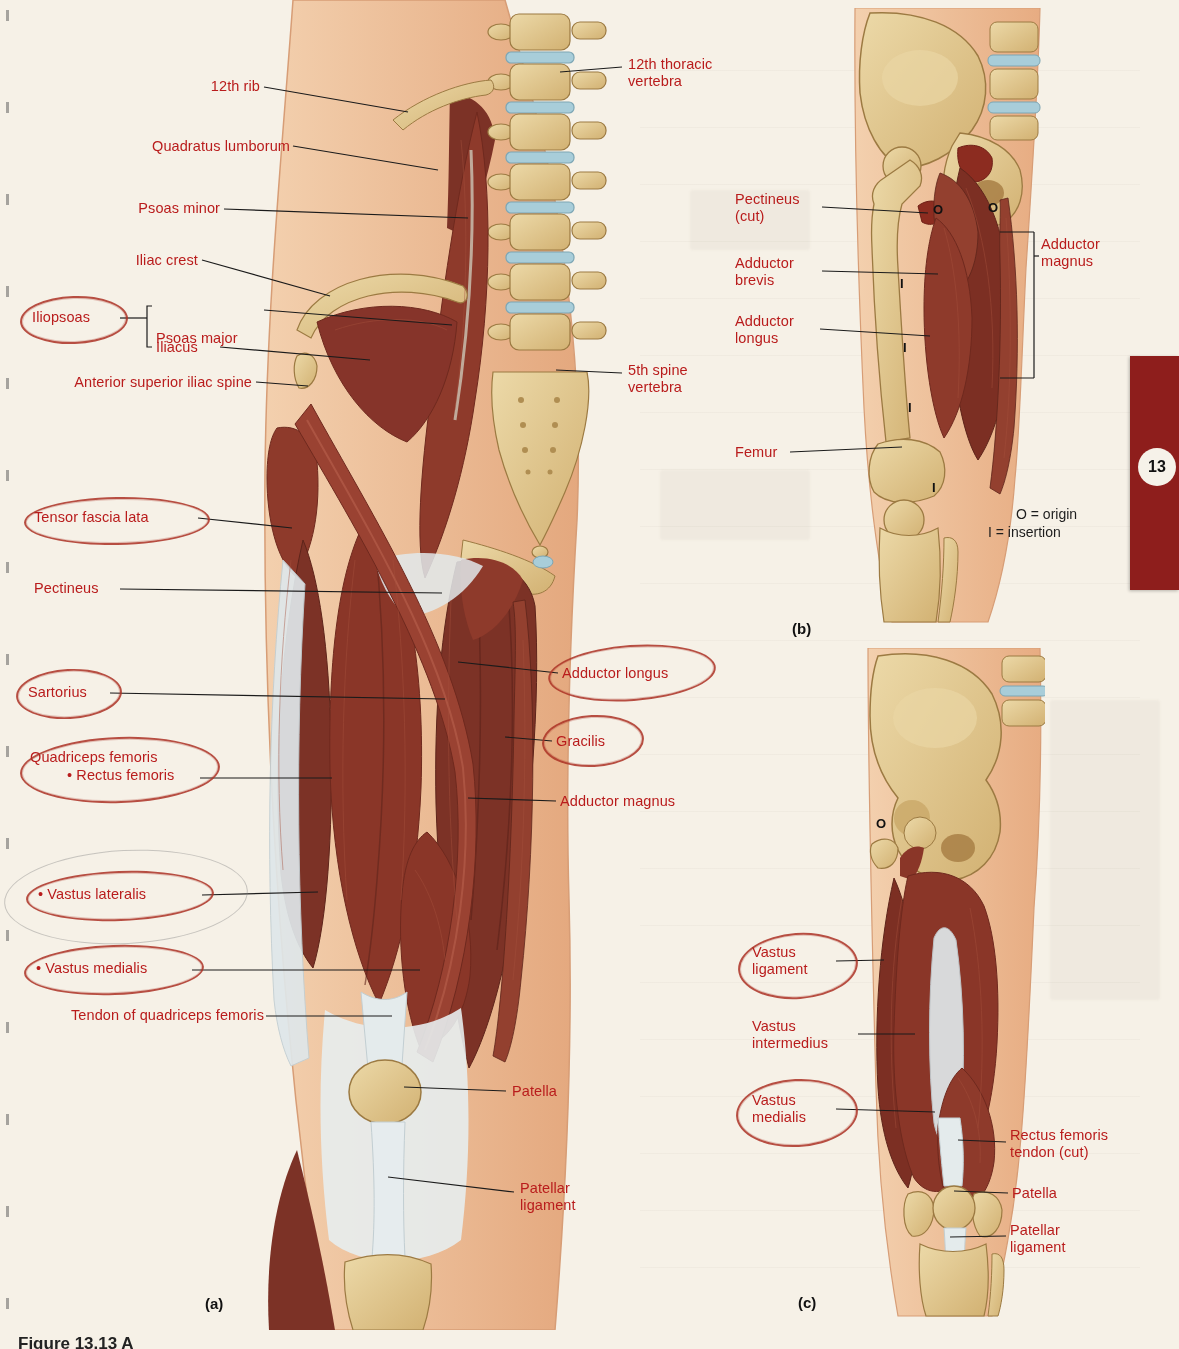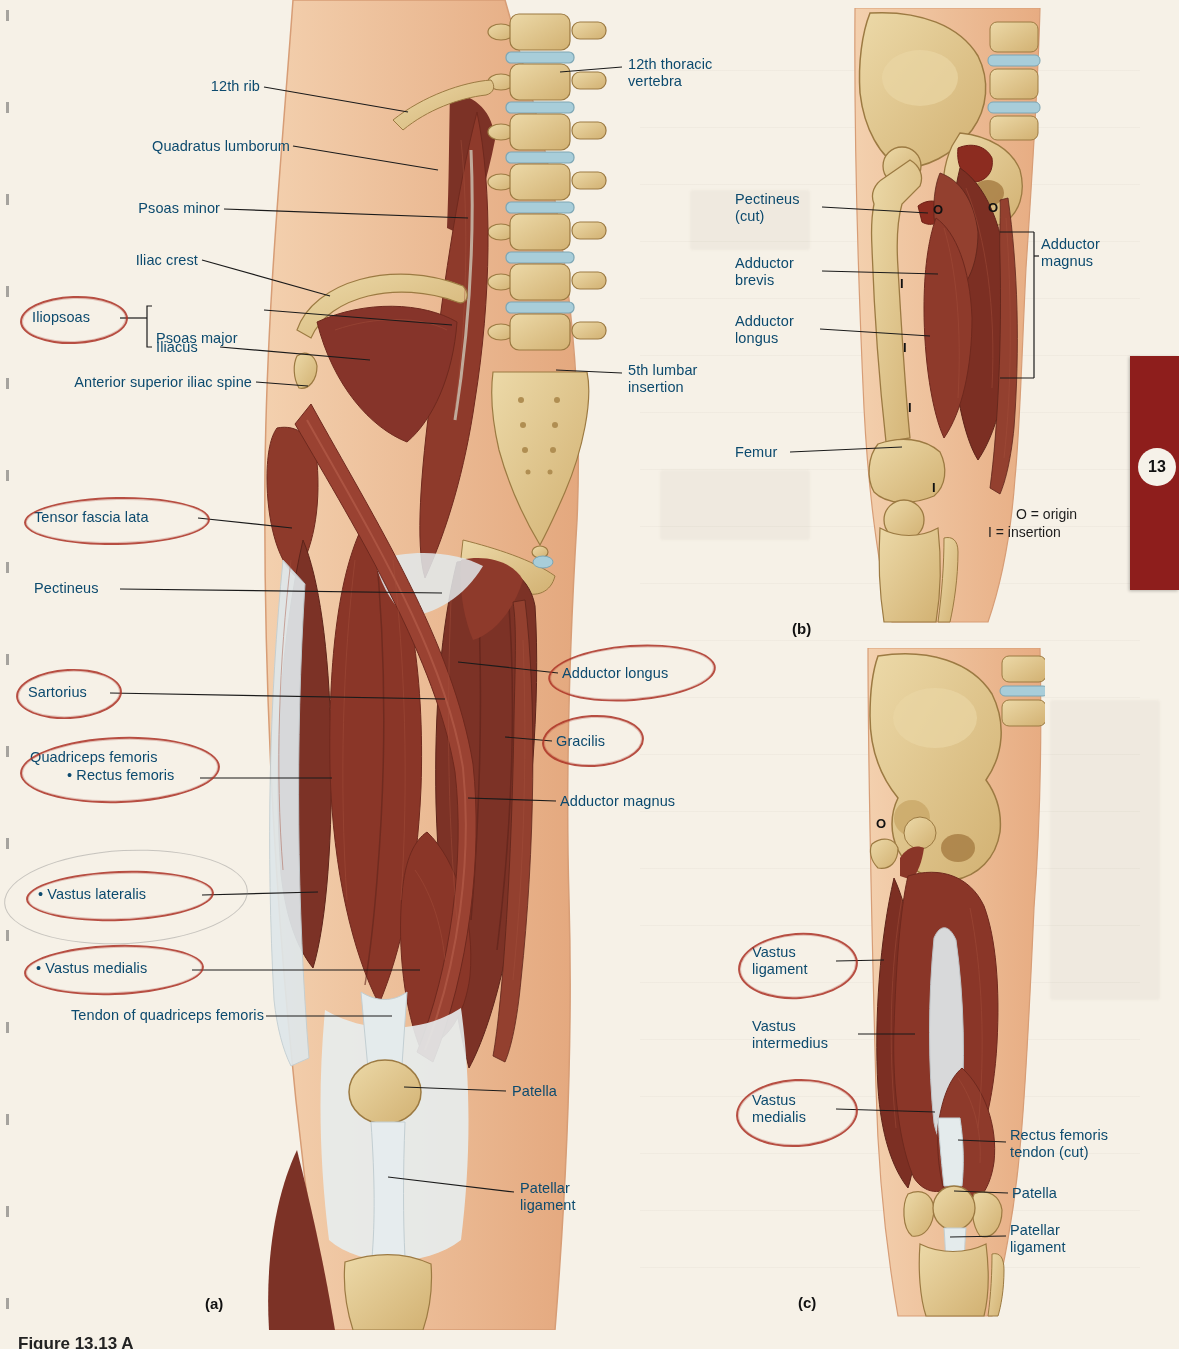--- a/index.html
+++ b/index.html
@@ -1,21 +1,21 @@
 <!DOCTYPE html>
 <html><head>
 <meta charset="utf-8">
 <style>
   html,body{margin:0;padding:0;}
   body{
     width:1179px;height:1349px;position:relative;overflow:hidden;
     background:#f6f1e7;
     font-family:"Liberation Sans", sans-serif;
   }
-  .label{position:absolute;font-size:14.5px;color:#0c4a6e;line-height:1.14;letter-spacing:.1px;}
+  .label{position:absolute;font-size:14.5px;color:#b91c1c;line-height:1.14;letter-spacing:.1px;}
   .r{text-align:right;}
   .b{font-weight:400;}
   .tag{position:absolute;font-weight:700;font-size:15px;color:#111;}
   .marker{position:absolute;font-weight:700;font-size:13px;color:#111;}
   .legend-line{position:absolute;font-size:14px;color:#1d1d1d;}
   .rcircle{position:absolute;border:2.6px solid rgba(171,49,37,.85);border-radius:50%;}
   .rcircle.inner{box-shadow:inset 0 0 0 1px rgba(171,49,37,.25);}
   .pencil{border:1.5px solid rgba(130,130,130,.4);}
   svg.art{position:absolute;}
   #lines{position:absolute;left:0;top:0;pointer-events:none;}
@@ -337,21 +337,21 @@
 <div class="label r" style="left:30px;top:374px;width:222px;">Anterior superior iliac spine</div>
 <div class="label b" style="left:34px;top:509px;width:160px;">Tensor fascia lata</div>
 <div class="label b" style="left:34px;top:580px;width:84px;">Pectineus</div>
 <div class="label b" style="left:28px;top:684px;width:80px;">Sartorius</div>
 <div class="label b" style="left:30px;top:749px;width:170px;">Quadriceps femoris</div>
 <div class="label b" style="left:42px;top:767px;width:158px;margin-left:25px;">• Rectus femoris</div>
 <div class="label b" style="left:38px;top:886px;width:162px;">• Vastus lateralis</div>
 <div class="label b" style="left:36px;top:960px;width:154px;">• Vastus medialis</div>
 <div class="label r" style="left:24px;top:1007px;width:240px;">Tendon of quadriceps femoris</div>
 <div class="label" style="left:628px;top:56px;width:110px;">12th thoracic vertebra</div>
-<div class="label" style="left:628px;top:362px;width:100px;">5th lumbar insertion</div>
+<div class="label" style="left:628px;top:362px;width:100px;">5th spine vertebra</div>
 <div class="label b" style="left:562px;top:665px;width:140px;">Adductor longus</div>
 <div class="label b" style="left:556px;top:733px;width:72px;">Gracilis</div>
 <div class="label b" style="left:560px;top:793px;width:152px;">Adductor magnus</div>
 <div class="label" style="left:512px;top:1083px;width:60px;">Patella</div>
 <div class="label" style="left:520px;top:1180px;width:90px;">Patellar ligament</div>
 <div class="tag" style="left:205px;top:1295px;">(a)</div>
 
 <div class="label b" style="left:735px;top:191px;width:86px;">Pectineus (cut)</div>
 <div class="label b" style="left:735px;top:255px;width:86px;">Adductor brevis</div>
 <div class="label b" style="left:735px;top:313px;width:86px;">Adductor longus</div>

